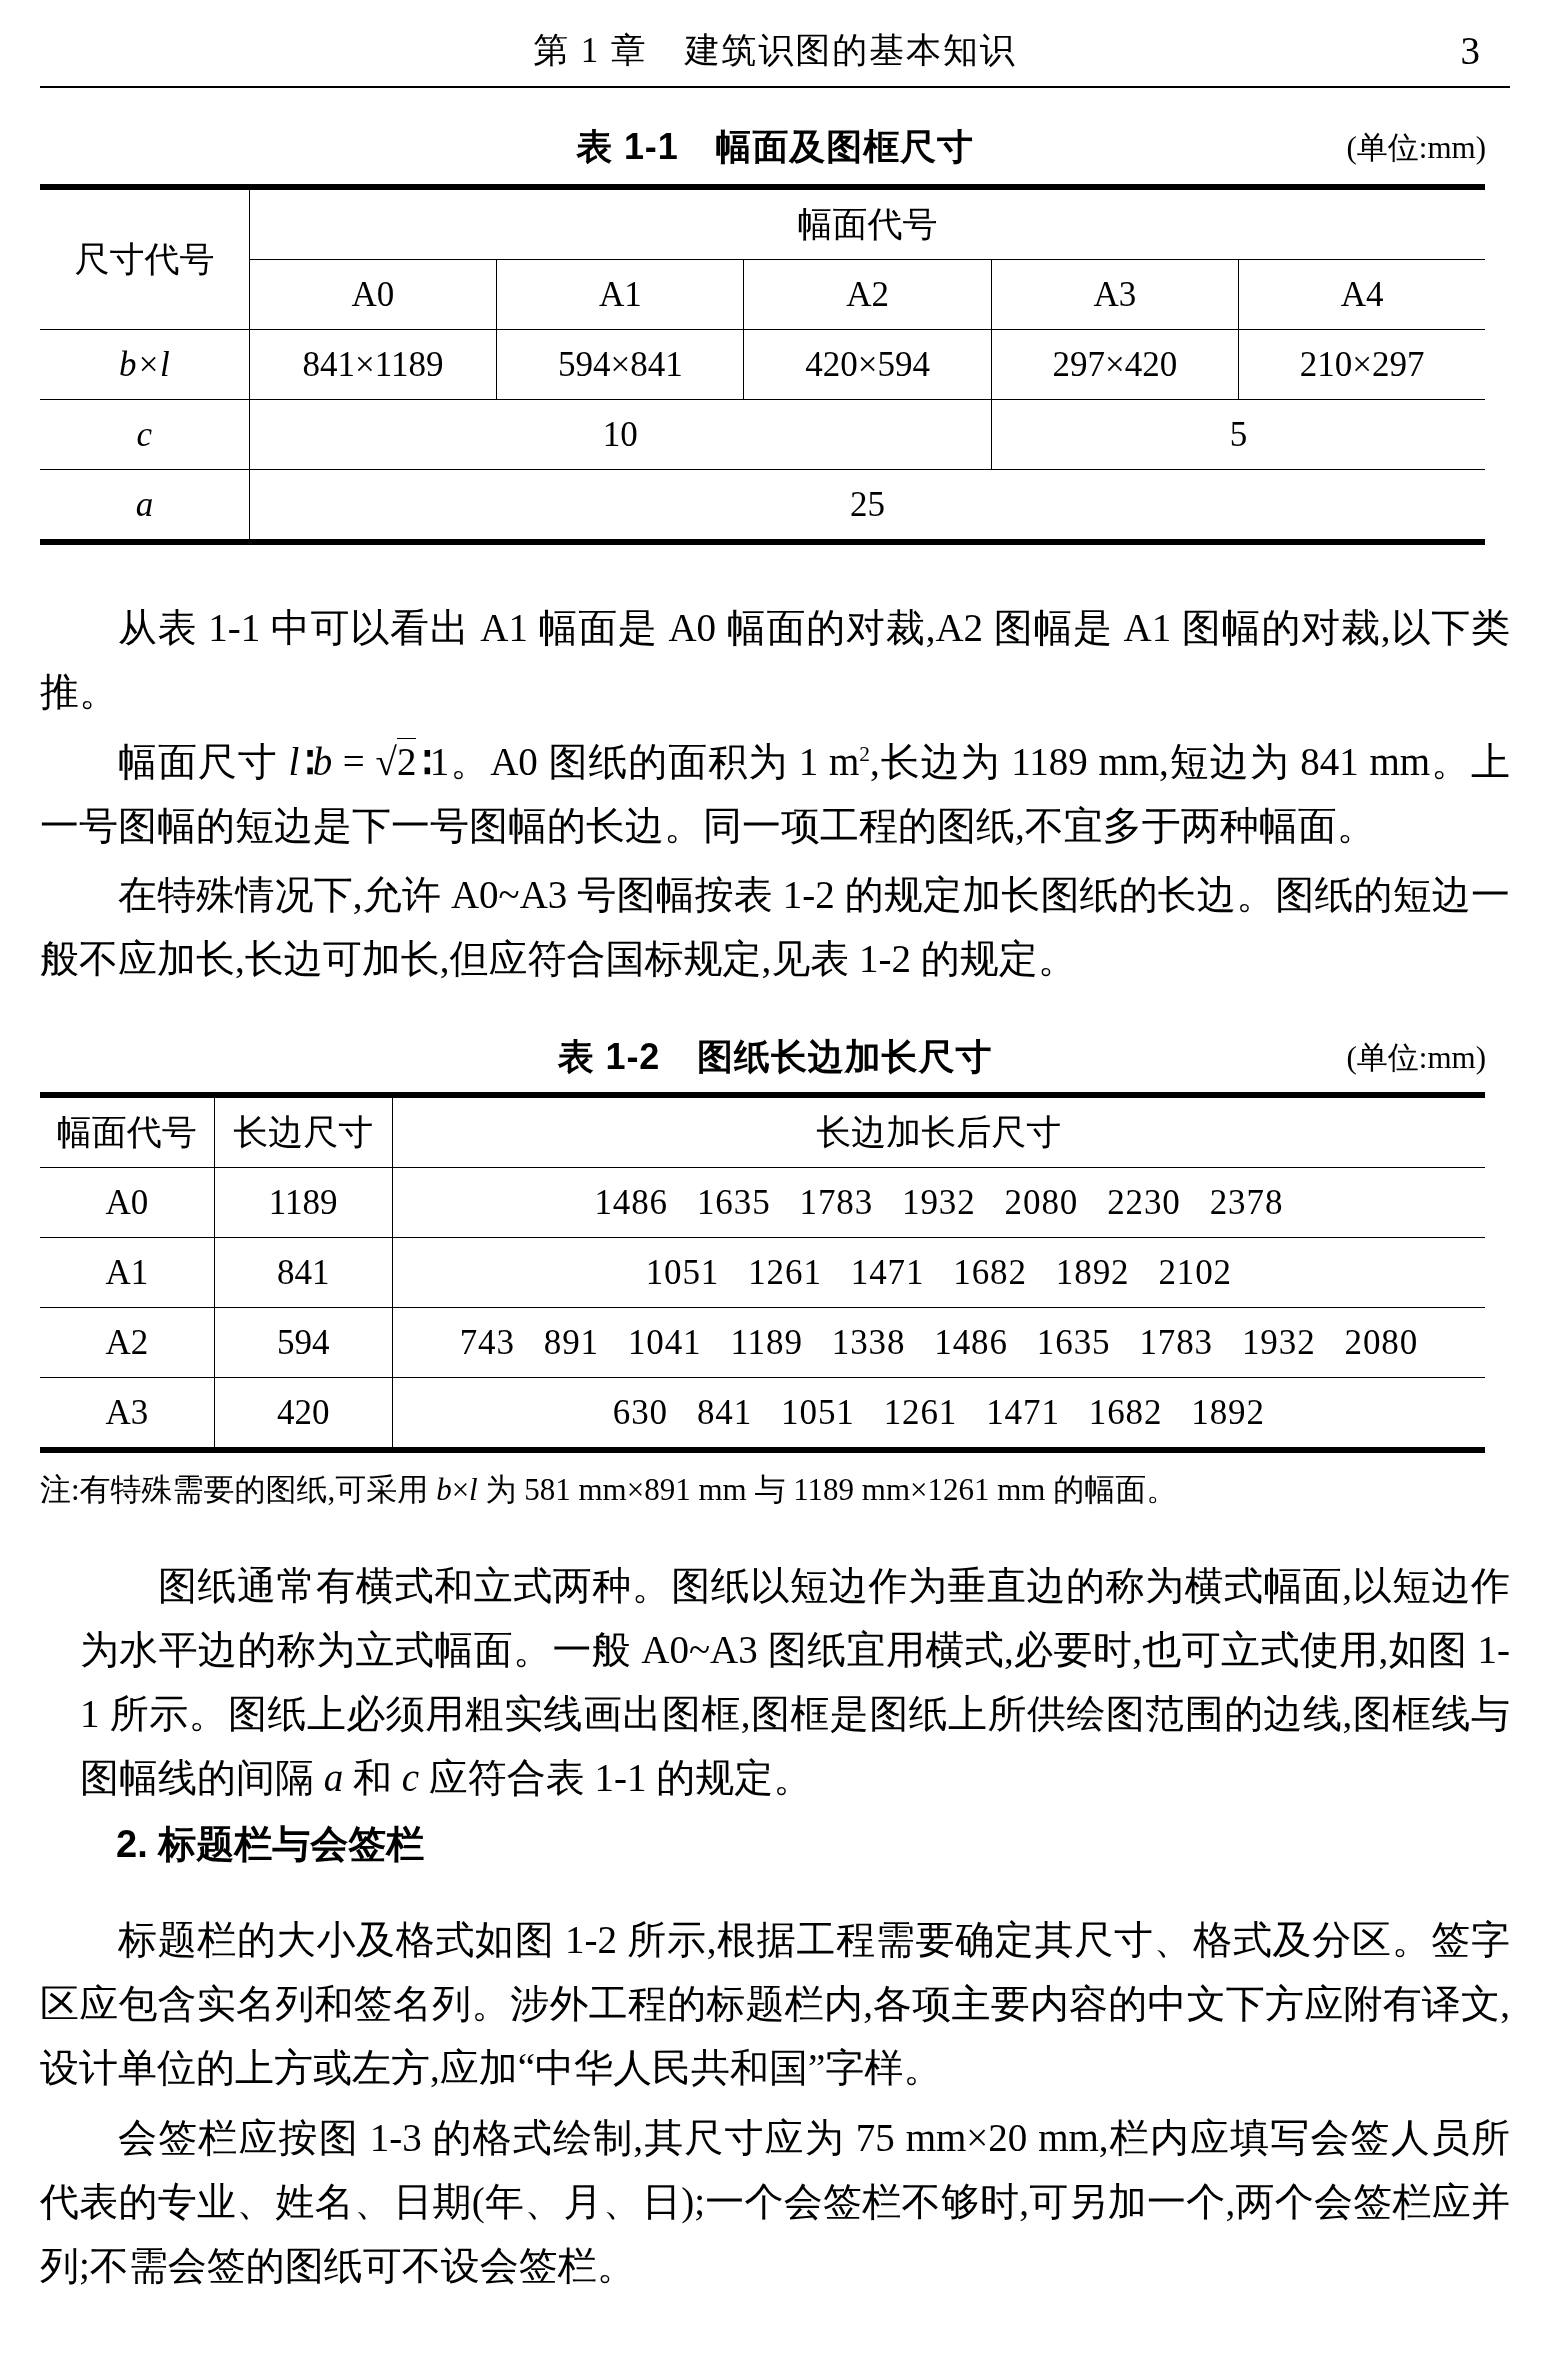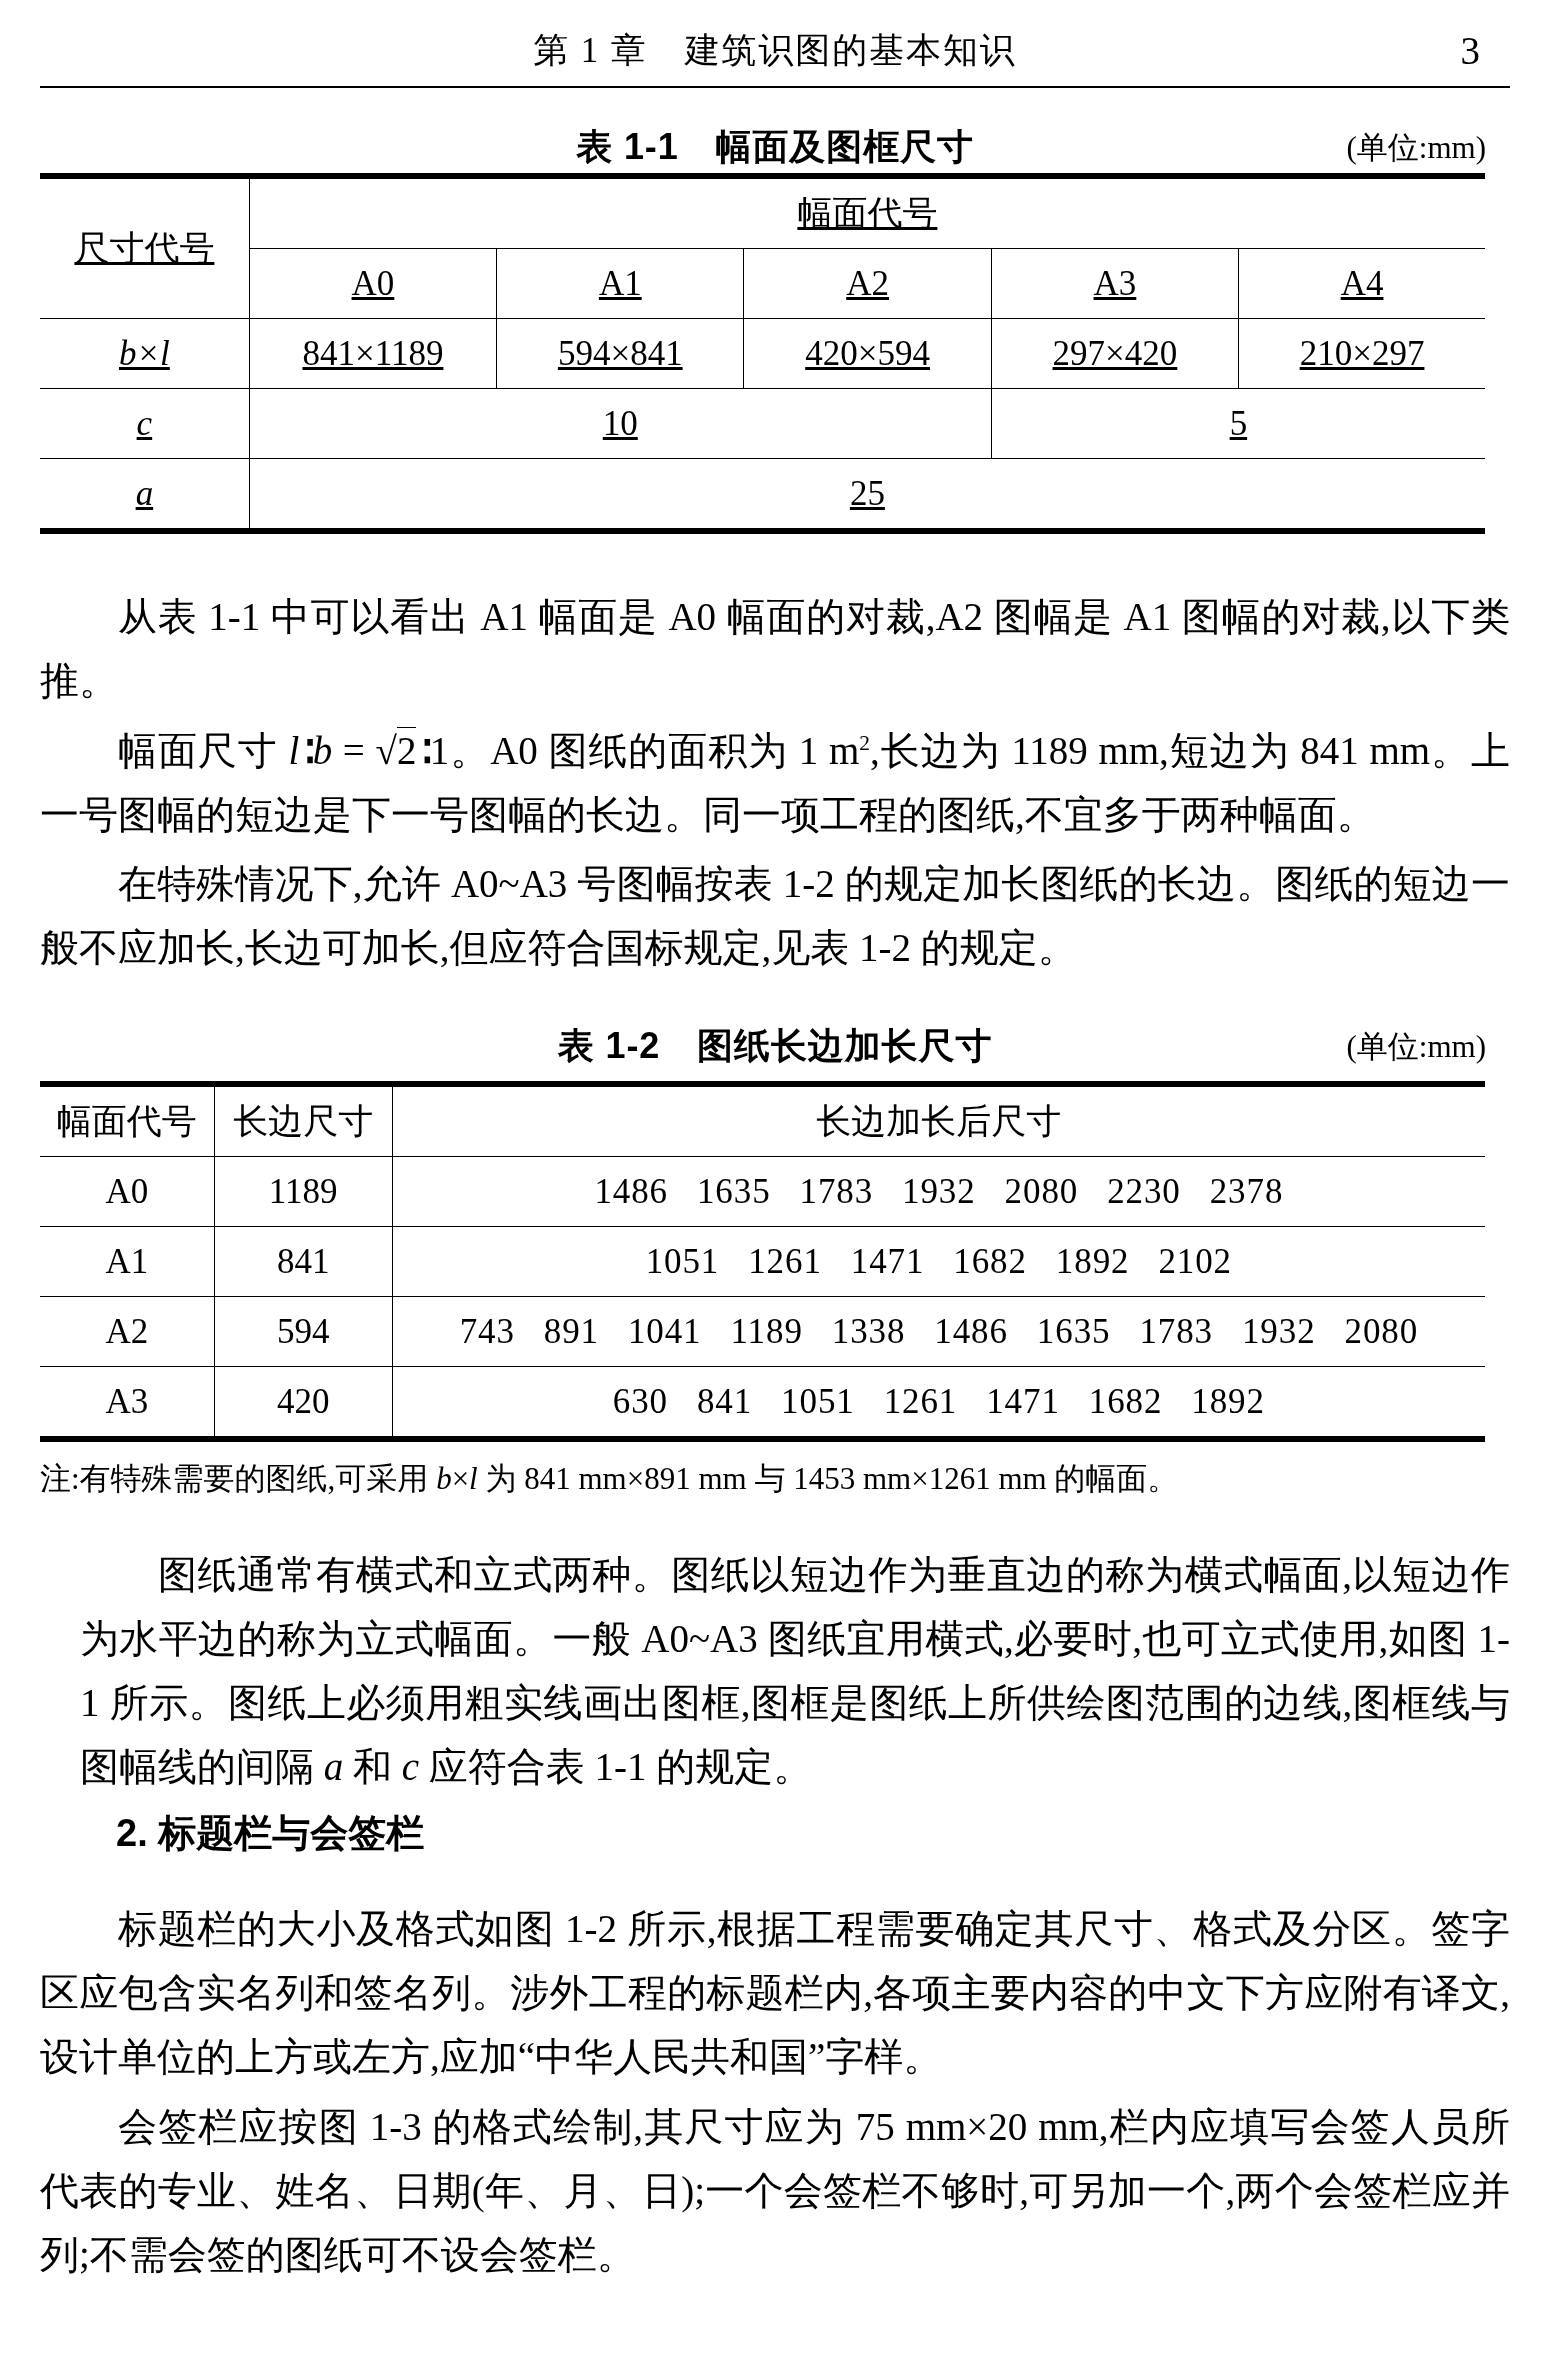--- a/index.html
+++ b/index.html
@@ -32,21 +32,21 @@
   }
   .cap1{margin-top:36px;}
   .cap2{margin-top:43px;}
 
   
   table.spec{
     width:1445px;border-collapse:collapse;table-layout:fixed;
     border-top:6.6px solid #000;border-bottom:6.6px solid #000;
     font-size:35px;
   }
-  .t1{margin-top:4px;text-decoration:underline;}
+  .t1{margin-top:15px;}
   .t2{margin-top:13px;}
   table.spec td{
     height:69px;text-align:center;vertical-align:middle;padding:0;
     font-weight:normal;
   }
   td.vr{border-right:1.9px solid #000;}
   td.hb{border-bottom:1.9px solid #000;}
   td.var{font-style:italic;}
   td.ext{
     text-align:left;padding-left:20.6px;white-space:pre;
@@ -166,21 +166,21 @@
         <td class="hb ext">743   891   1041   1189   1338   1486   1635   1783   1932   2080</td>
       </tr>
       <tr>
         <td class="vr">A3</td>
         <td class="vr">420</td>
         <td class="ext">630   841   1051   1261   1471   1682   1892</td>
       </tr>
     </tbody>
   </table>
 
-  <p class="note"><span>注:有特殊需要的图纸,可采用 </span><span class="seg-var">b</span><span>×</span><span class="seg-var">l</span><span> 为 841 mm×891 mm 与 1453 mm×1261 mm 的幅面。</span></p>
+  <p class="note"><span>注:有特殊需要的图纸,可采用 </span><span class="seg-var">b</span><span>×</span><span class="seg-var">l</span><span> 为 581 mm×891 mm 与 1189 mm×1261 mm 的幅面。</span></p>
 
   <p class="para p-after-note"><span>图纸通常有横式和立式两种。图纸以短边作为垂直边的称为横式幅面,以短边作为水平边的称为立式幅面。一般 A0~A3 图纸宜用横式,必要时,也可立式使用,如图 1-1 所示。图纸上必须用粗实线画出图框,图框是图纸上所供绘图范围的边线,图框线与图幅线的间隔 </span><span class="seg-var">a</span><span> 和 </span><span class="seg-var">c</span><span> 应符合表 1-1 的规定。</span></p>
   <p class="subheading">2. 标题栏与会签栏</p>
   <p class="para">标题栏的大小及格式如图 1-2 所示,根据工程需要确定其尺寸、格式及分区。签字区应包含实名列和签名列。涉外工程的标题栏内,各项主要内容的中文下方应附有译文,设计单位的上方或左方,应加“中华人民共和国”字样。</p>
   <p class="para">会签栏应按图 1-3 的格式绘制,其尺寸应为 75 mm×20 mm,栏内应填写会签人员所代表的专业、姓名、日期(年、月、日);一个会签栏不够时,可另加一个,两个会签栏应并列;不需会签的图纸可不设会签栏。</p>
 
 </div>
 
 
 </body></html>

